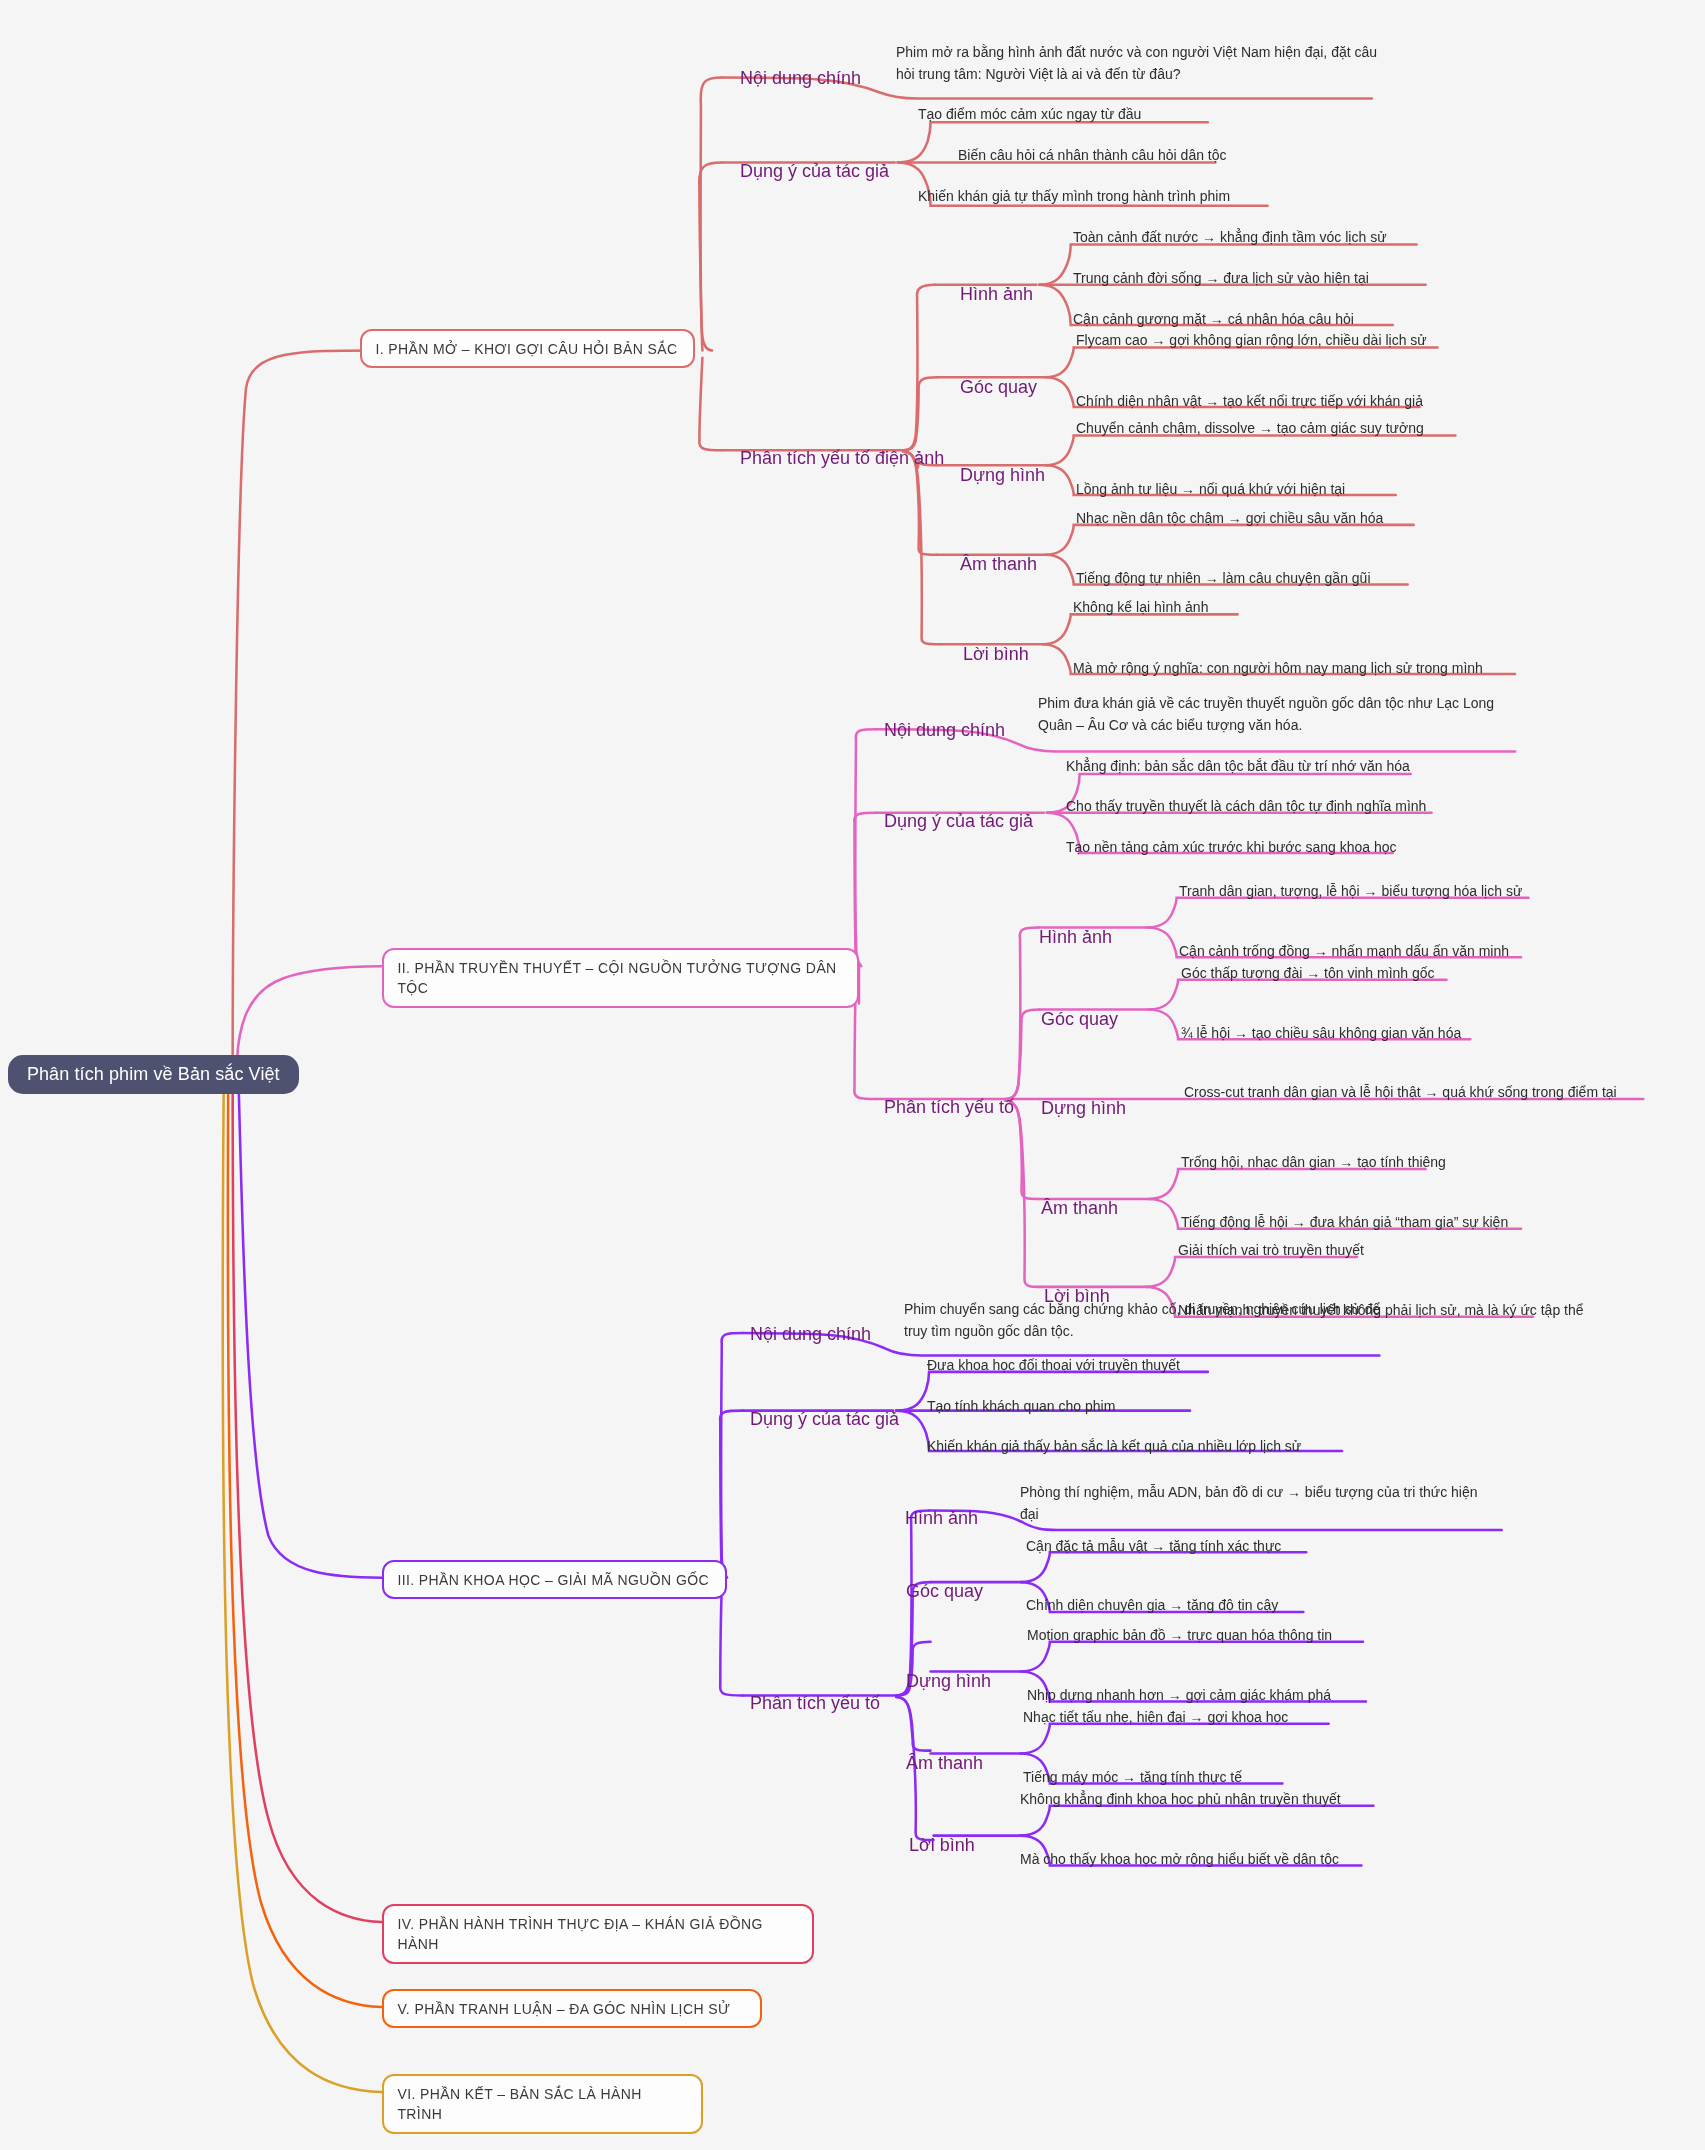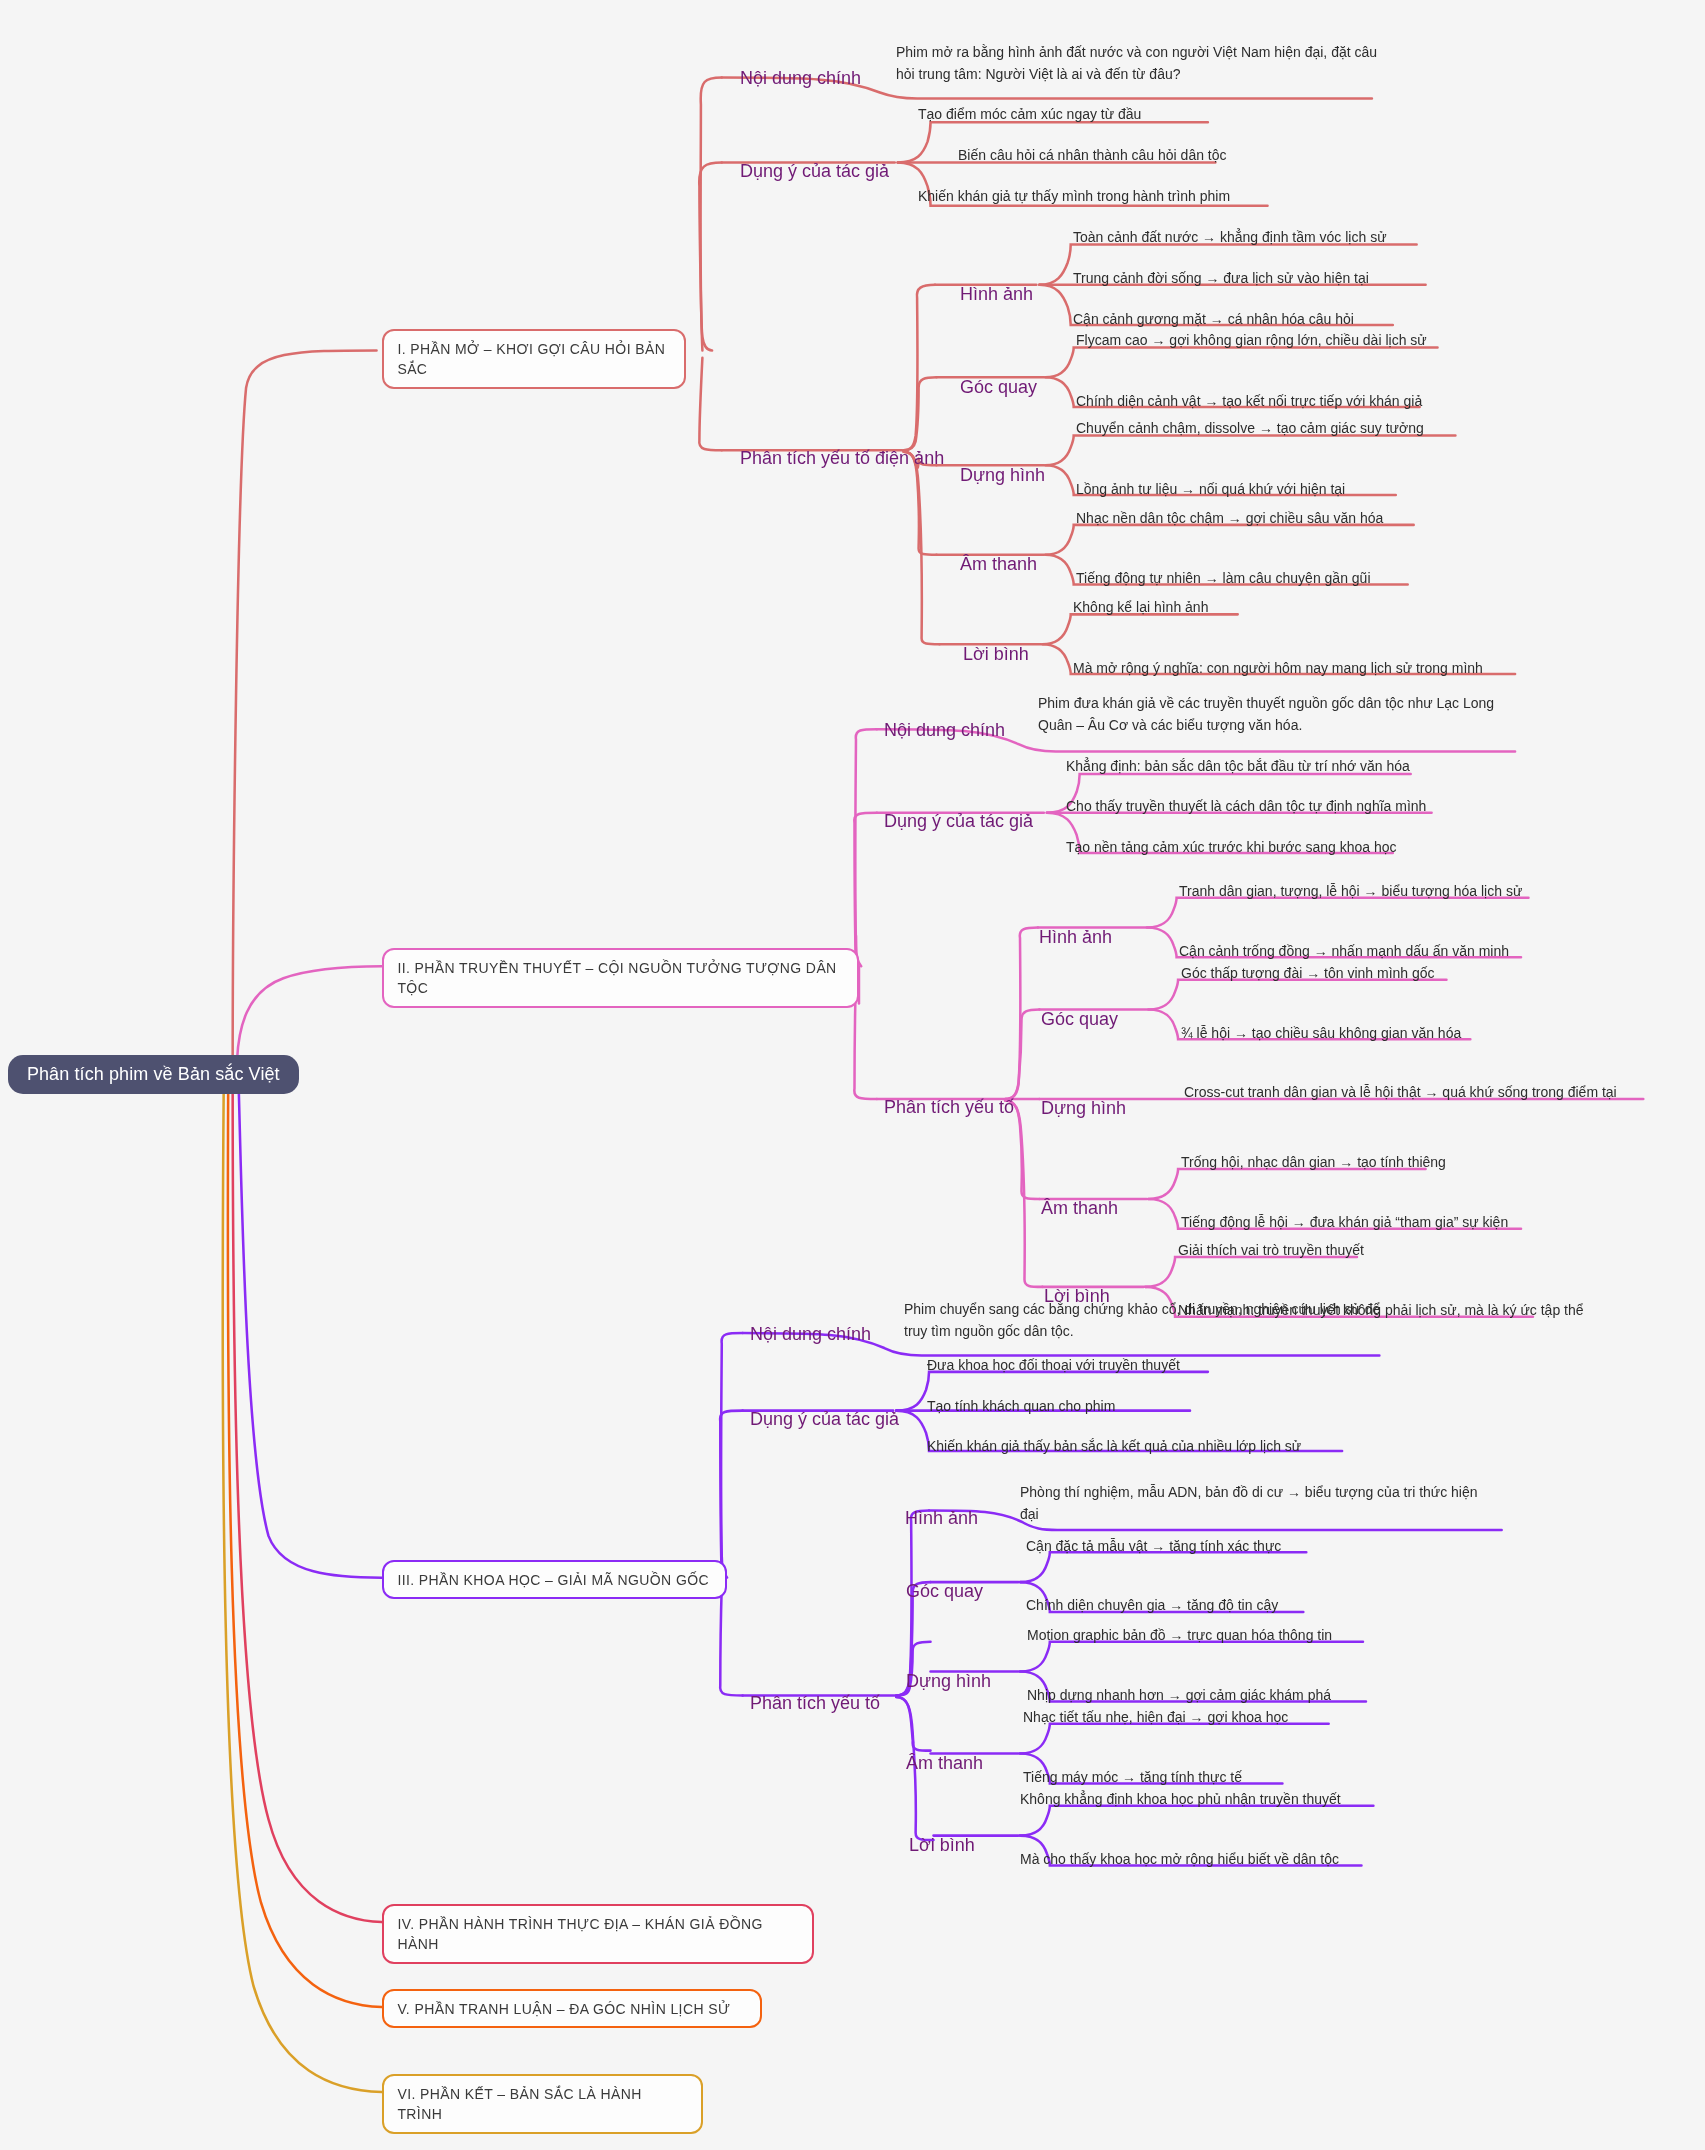--- a/index.html
+++ b/index.html
@@ -174,21 +174,21 @@
 
       <path stroke="#e364c0" d="M1148,1255 L1148,1296"></path>
       <path stroke="#e364c0" d="M1152,1296 L1152,1346"></path>
     </g>
   </svg>
 
   <div class="node root-node" style="left:7.5px;top:1055px;">
     <span>Phân tích phim về Bản sắc Việt</span>
   </div>
 
-  <div class="node sec-node" style="left:382px;top:329px;width:304px;border-color:#d96c6c;">
+  <div class="node sec-node" style="left:360px;top:329px;width:335px;border-color:#d96c6c;">
     <span>I. PHẦN MỞ – KHƠI GỢI CÂU HỎI BẢN SẮC</span>
   </div>
 
   <div class="node sec-node" style="left:382px;top:948px;width:477px;border-color:#e364c0;">
     <span>II. PHẦN TRUYỀN THUYẾT – CỘI NGUỒN TƯỞNG TƯỢNG DÂN TỘC</span>
   </div>
 
   <div class="node sec-node" style="left:382px;top:1560px;width:345px;border-color:#8b2bf5;">
     <span>III. PHẦN KHOA HỌC – GIẢI MÃ NGUỒN GỐC</span>
   </div>
@@ -251,21 +251,21 @@
     <span>Trung cảnh đời sống → đưa lịch sử vào hiện tại</span>
   </div>
   <div class="node leaf-label nowrap" style="left:1073px;top:309px;">
     <span>Cận cảnh gương mặt → cá nhân hóa câu hỏi</span>
   </div>
 
   <div class="node leaf-label nowrap" style="left:1076px;top:330px;">
     <span>Flycam cao → gợi không gian rộng lớn, chiều dài lịch sử</span>
   </div>
   <div class="node leaf-label nowrap" style="left:1076px;top:391px;">
-    <span>Chính diện cảnh vật → tạo kết nối trực tiếp với khán giả</span>
+    <span>Chính diện nhân vật → tạo kết nối trực tiếp với khán giả</span>
   </div>
 
   <div class="node leaf-label nowrap" style="left:1076px;top:418px;">
     <span>Chuyển cảnh chậm, dissolve → tạo cảm giác suy tưởng</span>
   </div>
   <div class="node leaf-label nowrap" style="left:1076px;top:479px;">
     <span>Lồng ảnh tư liệu → nối quá khứ với hiện tại</span>
   </div>
 
   <div class="node leaf-label nowrap" style="left:1076px;top:508px;">

